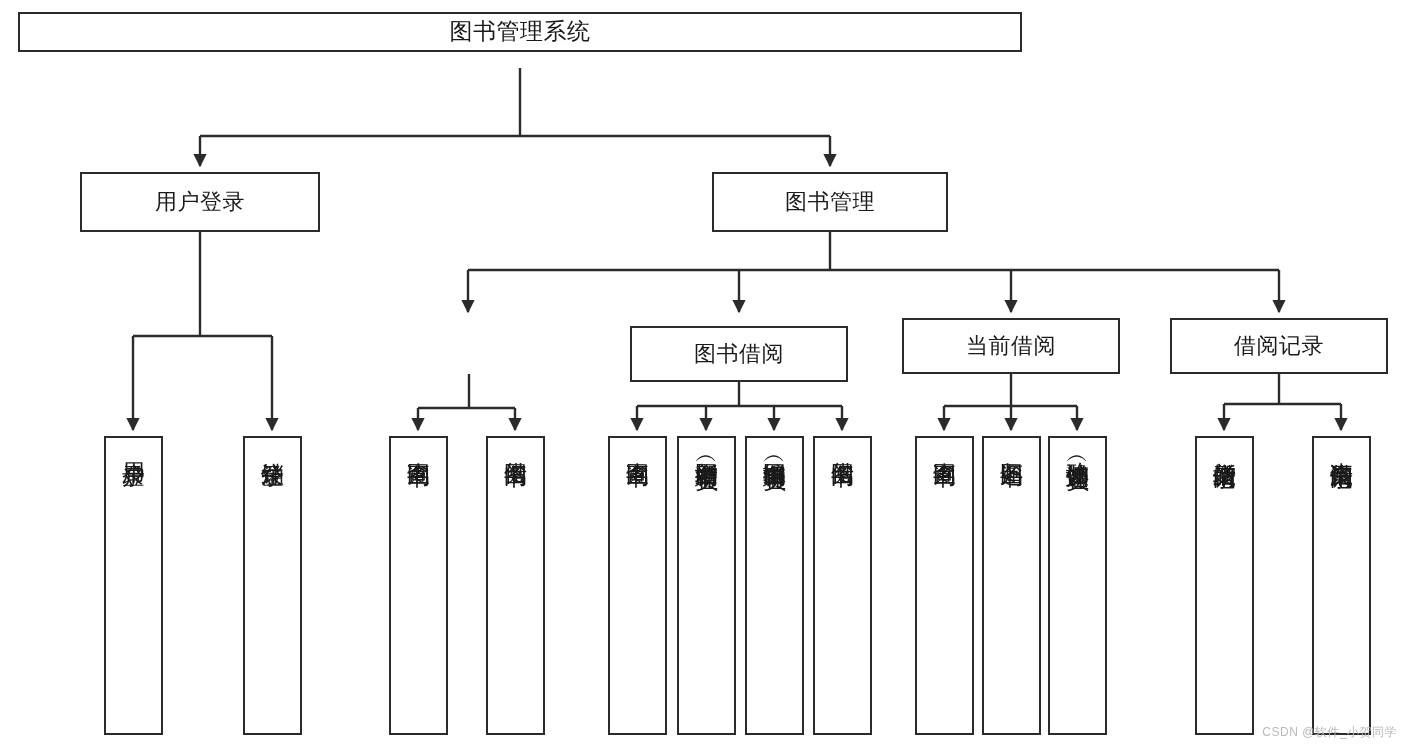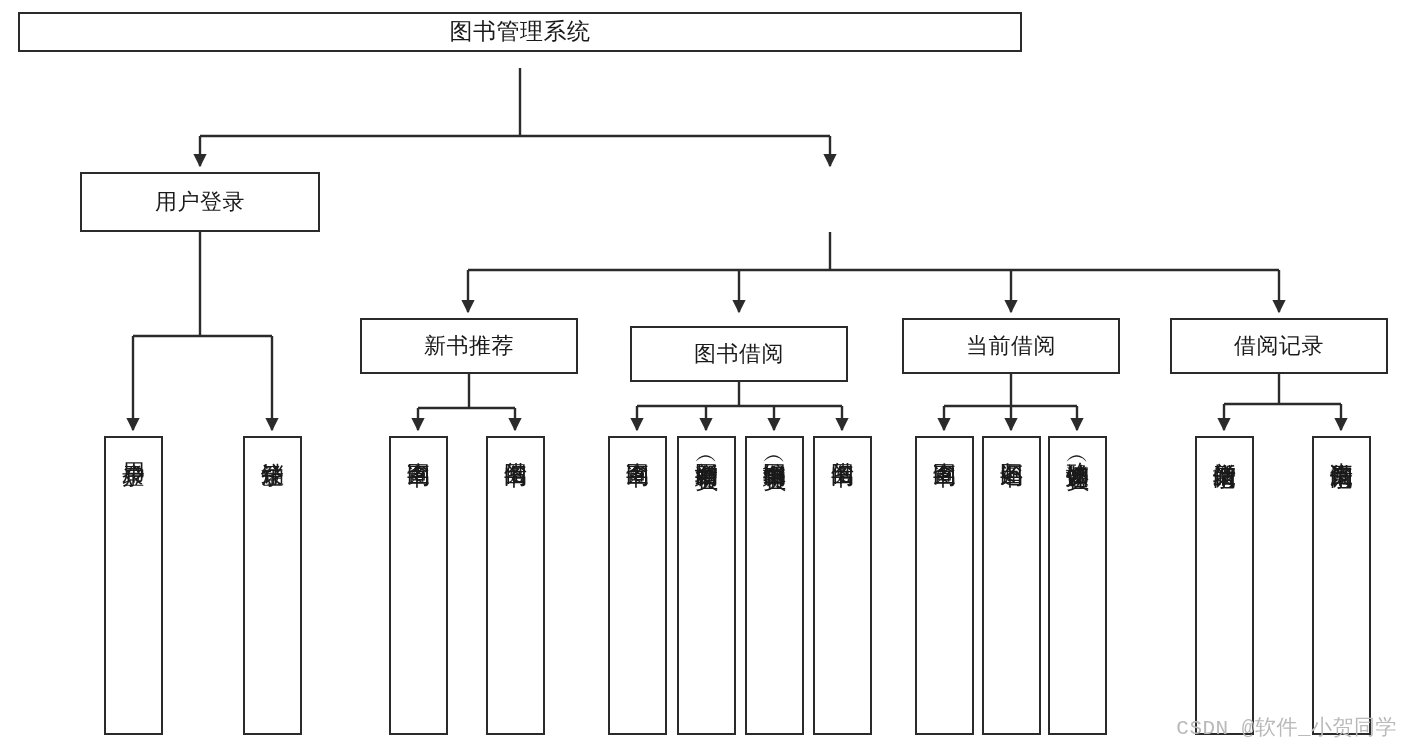--- a/index.html
+++ b/index.html
@@ -56,25 +56,24 @@
     left: 0;
     top: 0;
     width: 1405px;
     height: 747px;
     pointer-events: none;
   }
   .watermark {
     position: absolute;
     right: 8px;
     bottom: 6px;
-    font-size: 21px;
+    font-size: 12px;
     color: #b9b9b9;
     letter-spacing: 0.5px;
     white-space: nowrap;
-    font-family: Liberation Mono, monospace;
   }
 </style>
 </head>
 <body>
 
 <div id="canvas">
 
   <svg class="edges" viewBox="0 0 1405 747" xmlns="http://www.w3.org/2000/svg">
     <defs>
       <marker id="arrow" viewBox="0 0 10 10" refX="9" refY="5" markerWidth="5.5" markerHeight="5.5" orient="auto-start-reverse">
@@ -125,24 +124,24 @@
     </g>
   </svg>
 
   <div class="node root" style="left:18px; top:12px; width:1004px; height:40px;">
     <span class="node-label">图书管理系统</span>
   </div>
 
   <div class="node" style="left:80px; top:172px; width:240px; height:60px;">
     <span class="node-label">用户登录</span>
   </div>
+  <div class="node" style="left:712px; top:172px; width:236px; height:60px;">
+    <span class="node-label">图书管理</span>
+  </div>
 
-  <div class="node" style="left:360px; top:318px; width:218px; height:56px;">
-    <span class="node-label">新书推荐</span>
-  </div>
   <div class="node" style="left:630px; top:318px; width:218px; height:56px;margin-top:8px;">
     <span class="node-label">图书借阅</span>
   </div>
   <div class="node" style="left:902px; top:318px; width:218px; height:56px;">
     <span class="node-label">当前借阅</span>
   </div>
   <div class="node" style="left:1170px; top:318px; width:218px; height:56px;">
     <span class="node-label">借阅记录</span>
   </div>
 

